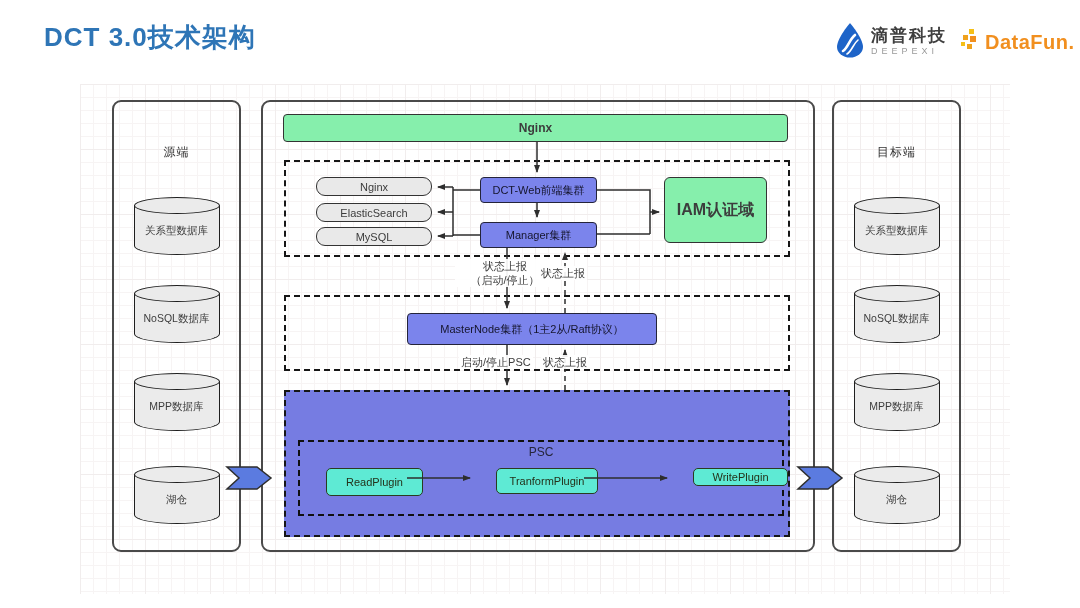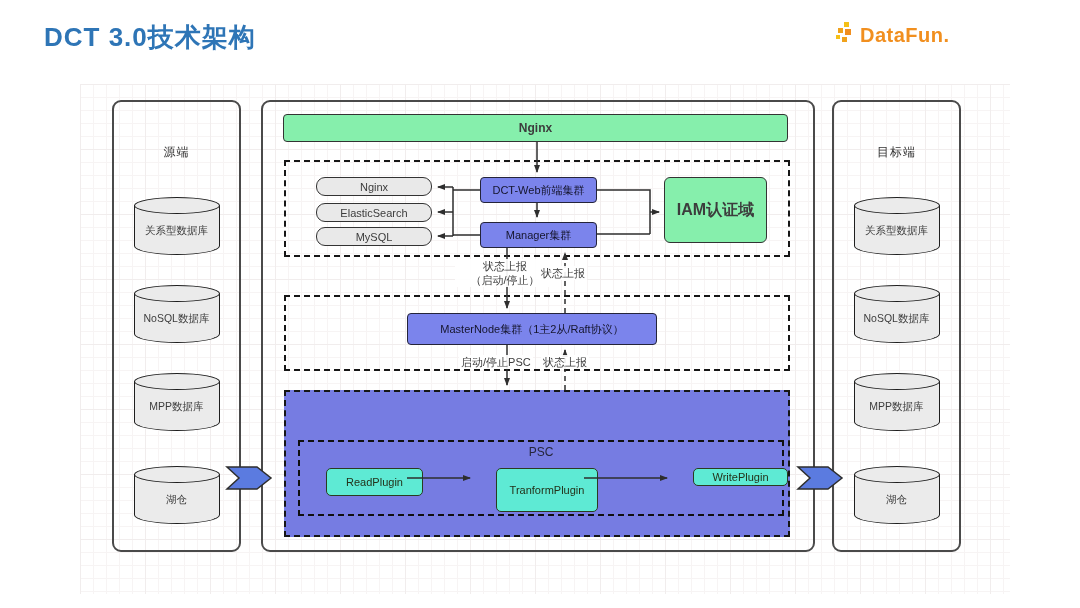--- a/index.html
+++ b/index.html
@@ -77,21 +77,21 @@
 
   .worknode { position:absolute; left:284px; top:390px; width:506px; height:147px;
     background:#767CE2; border:2px dashed #161616; }
   .worknode-label { position:absolute; top:14px; width:100%; text-align:center;
     font-size:12px; color:#15152c; }
   .psc-box { position:absolute; left:12px; top:48px; width:486px; height:76px;
     border:2px dashed #101010; }
   .psc-label { position:absolute; top:3px; width:100%; text-align:center;
     font-size:12px; color:#26263c; }
   .readplugin  { left:26px; top:26px; width:97px; height:28px; }
-  .tranformplugin { left:196px; top:26px; width:102px; height:44px;text-align:right; }
+  .tranformplugin { left:196px; top:26px; width:102px; height:26px;text-align:right; }
   .writeplugin { left:393px; top:26px; width:95px; height:18px; }
 
   
   .edge-label { position:absolute; z-index:5; font-size:11px; color:#3c3c3c;
     background:rgba(255,255,255,.92); text-align:center; line-height:14px; padding:0 2px; }
   .lbl-task   { left:455px; top:259px; width:100px; }
   .lbl-status1{ left:539px; top:266px; }
   .lbl-psc    { left:459px; top:355px; }
   .lbl-status2{ left:541px; top:355px; }
 
@@ -102,20 +102,33 @@
 </style>
 </head>
 <body>
 
 <div id="page">
   <div class="canvas-grid"></div>
 
   <div class="page-title">DCT 3.0技术架构</div>
 
   <div class="logos">
+    <div class="deepexi">
+      <span>
+        <svg width="28" height="36" viewBox="0 0 28 36">
+          <path d="M14,1 C14,1 27,16 27,25 A13,10.5 0 1,1 1,25 C1,16 14,1 14,1 Z" fill="#1E64C8"></path>
+          <path d="M7,29 C12,26 13,18 19,13" stroke="#ffffff" stroke-width="2.6" fill="none" stroke-linecap="round"></path>
+          <path d="M11,32 C16,29 17,22 22,18" stroke="#ffffff" stroke-width="1.6" fill="none" stroke-linecap="round"></path>
+        </svg>
+      </span>
+      <span class="deepexi-text">
+        <span class="deepexi-cn">滴普科技</span>
+        <span class="deepexi-en">DEEPEXI</span>
+      </span>
+    </div>
     <div class="datafun">
       <span>
         <svg width="16" height="22" viewBox="0 0 16 22">
           <rect x="8" y="0" width="5" height="5" fill="#F5C018"></rect>
           <rect x="2" y="6" width="5" height="5" fill="#F0A21C"></rect>
           <rect x="9" y="7" width="6" height="6" fill="#F18F1F"></rect>
           <rect x="0" y="13" width="4" height="4" fill="#F5C018"></rect>
           <rect x="6" y="15" width="5" height="5" fill="#F0A21C"></rect>
         </svg>
       </span>

